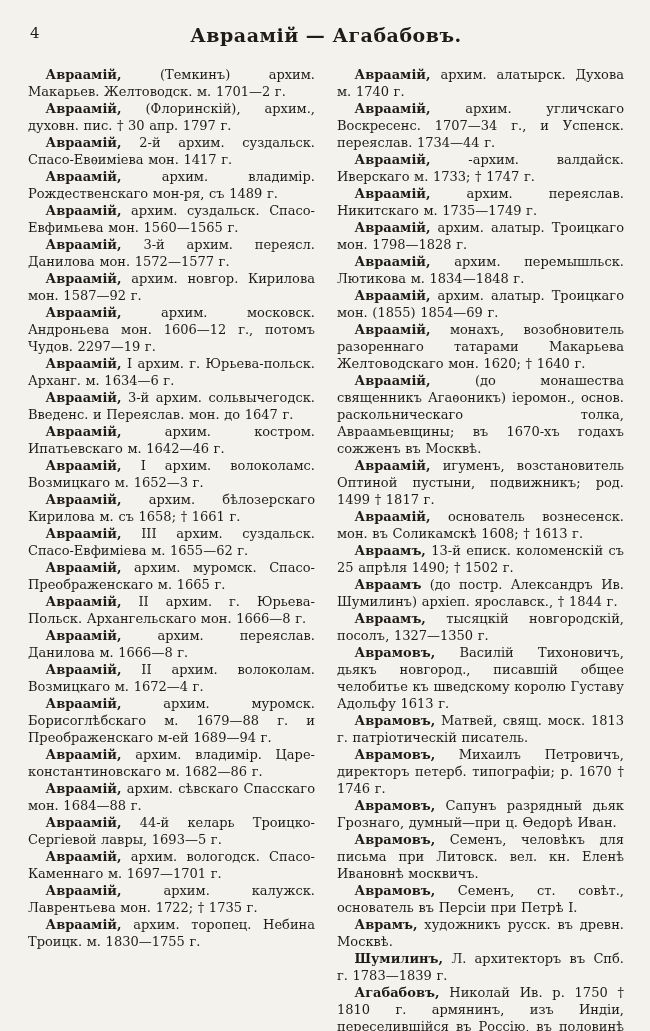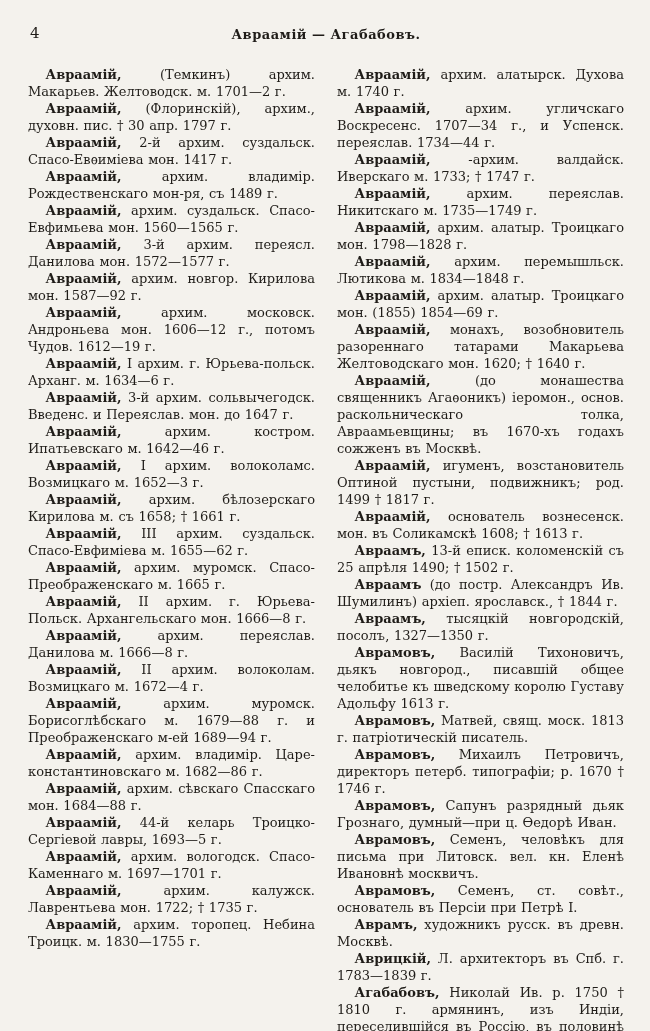--- a/index.html
+++ b/index.html
@@ -28,21 +28,21 @@
     margin-bottom: 20px;
   }
   .page-number {
     position: absolute;
     left: 2px;
     top: 0;
     font-size: 15px;
     font-weight: 400;
   }
   .running-title {
-    font-size: 13px;
+    font-size: 19px;
     font-weight: 700;
     letter-spacing: 0.5px;
     margin-top: 28px;
   }
   .columns {
     display: flex;
     gap: 22px;
   }
   .col {
     width: calc(50% - 11px);
@@ -69,21 +69,21 @@
   </div>
   <div class="columns">
     <div class="col">
         <p class="entry"><span class="head">Авраамій,</span> <span class="body">(Темкинъ) архим. Макарьев. Желтоводск. м. 1701—2 г.</span></p>
         <p class="entry"><span class="head">Авраамій,</span> <span class="body">(Флоринскій), архим., духовн. пис. † 30 апр. 1797 г.</span></p>
         <p class="entry"><span class="head">Авраамій,</span> <span class="body">2-й архим. суздальск. Спасо-Евѳиміева мон. 1417 г.</span></p>
         <p class="entry"><span class="head">Авраамій,</span> <span class="body">архим. владимір. Рождественскаго мон-ря, съ 1489 г.</span></p>
         <p class="entry"><span class="head">Авраамій,</span> <span class="body">архим. суздальск. Спасо-Евфимьева мон. 1560—1565 г.</span></p>
         <p class="entry"><span class="head">Авраамій,</span> <span class="body">3-й архим. переясл. Данилова мон. 1572—1577 г.</span></p>
         <p class="entry"><span class="head">Авраамій,</span> <span class="body">архим. новгор. Кирилова мон. 1587—92 г.</span></p>
-        <p class="entry"><span class="head">Авраамій,</span> <span class="body">архим. московск. Андроньева мон. 1606—12 г., потомъ Чудов. 1612—19 г.</span></p>
+        <p class="entry"><span class="head">Авраамій,</span> <span class="body">архим. московск. Андроньева мон. 1606—12 г., потомъ Чудов. 2297—19 г.</span></p>
         <p class="entry"><span class="head">Авраамій,</span> <span class="body">I архим. г. Юрьева-польск. Арханг. м. 1634—6 г.</span></p>
         <p class="entry"><span class="head">Авраамій,</span> <span class="body">3-й архим. сольвычегодск. Введенс. и Переяслав. мон. до 1647 г.</span></p>
         <p class="entry"><span class="head">Авраамій,</span> <span class="body">архим. костром. Ипатьевскаго м. 1642—46 г.</span></p>
         <p class="entry"><span class="head">Авраамій,</span> <span class="body">I архим. волоколамс. Возмицкаго м. 1652—3 г.</span></p>
         <p class="entry"><span class="head">Авраамій,</span> <span class="body">архим. бѣлозерскаго Кирилова м. съ 1658; † 1661 г.</span></p>
         <p class="entry"><span class="head">Авраамій,</span> <span class="body">III архим. суздальск. Спасо-Евфиміева м. 1655—62 г.</span></p>
         <p class="entry"><span class="head">Авраамій,</span> <span class="body">архим. муромск. Спасо-Преображенскаго м. 1665 г.</span></p>
         <p class="entry"><span class="head">Авраамій,</span> <span class="body">II архим. г. Юрьева-Польск. Архангельскаго мон. 1666—8 г.</span></p>
         <p class="entry"><span class="head">Авраамій,</span> <span class="body">архим. переяслав. Данилова м. 1666—8 г.</span></p>
         <p class="entry"><span class="head">Авраамій,</span> <span class="body">II архим. волоколам. Возмицкаго м. 1672—4 г.</span></p>
@@ -110,17 +110,17 @@
         <p class="entry"><span class="head">Авраамъ,</span> <span class="body">13-й еписк. коломенскій съ 25 апрѣля 1490; † 1502 г.</span></p>
         <p class="entry"><span class="head">Авраамъ</span> <span class="body">(до постр. Александръ Ив. Шумилинъ) архіеп. ярославск., † 1844 г.</span></p>
         <p class="entry"><span class="head">Авраамъ,</span> <span class="body">тысяцкій новгородскій, посолъ, 1327—1350 г.</span></p>
         <p class="entry"><span class="head">Аврамовъ,</span> <span class="body">Василій Тихоновичъ, дьякъ новгород., писавшій общее челобитье къ шведскому королю Густаву Адольфу 1613 г.</span></p>
         <p class="entry"><span class="head">Аврамовъ,</span> <span class="body">Матвей, свящ. моск. 1813 г. патріотическій писатель.</span></p>
         <p class="entry"><span class="head">Аврамовъ,</span> <span class="body">Михаилъ Петровичъ, директоръ петерб. типографіи; р. 1670 † 1746 г.</span></p>
         <p class="entry"><span class="head">Аврамовъ,</span> <span class="body">Сапунъ разрядный дьяк Грознаго, думный—при ц. Ѳедорѣ Иван.</span></p>
         <p class="entry"><span class="head">Аврамовъ,</span> <span class="body">Семенъ, человѣкъ для письма при Литовск. вел. кн. Еленѣ Ивановнѣ москвичъ.</span></p>
         <p class="entry"><span class="head">Аврамовъ,</span> <span class="body">Семенъ, ст. совѣт., основатель въ Персіи при Петрѣ I.</span></p>
         <p class="entry"><span class="head">Аврамъ,</span> <span class="body">художникъ русск. въ древн. Москвѣ.</span></p>
-        <p class="entry"><span class="head">Аврицкій,</span> <span class="body">Л. архитекторъ въ Спб. г. 1783—1839 г.</span></p>
+        <p class="entry"><span class="head">Шумилинъ,</span> <span class="body">Л. архитекторъ въ Спб. г. 1783—1839 г.</span></p>
         <p class="entry"><span class="head">Агабабовъ,</span> <span class="body">Николай Ив. р. 1750 † 1810 г. армянинъ, изъ Индіи, переселившійся въ Россію, въ половинѣ XVIII в., при Алексан-</span></p>
       </div>
   </div>
 </div>
 
 </body></html>

